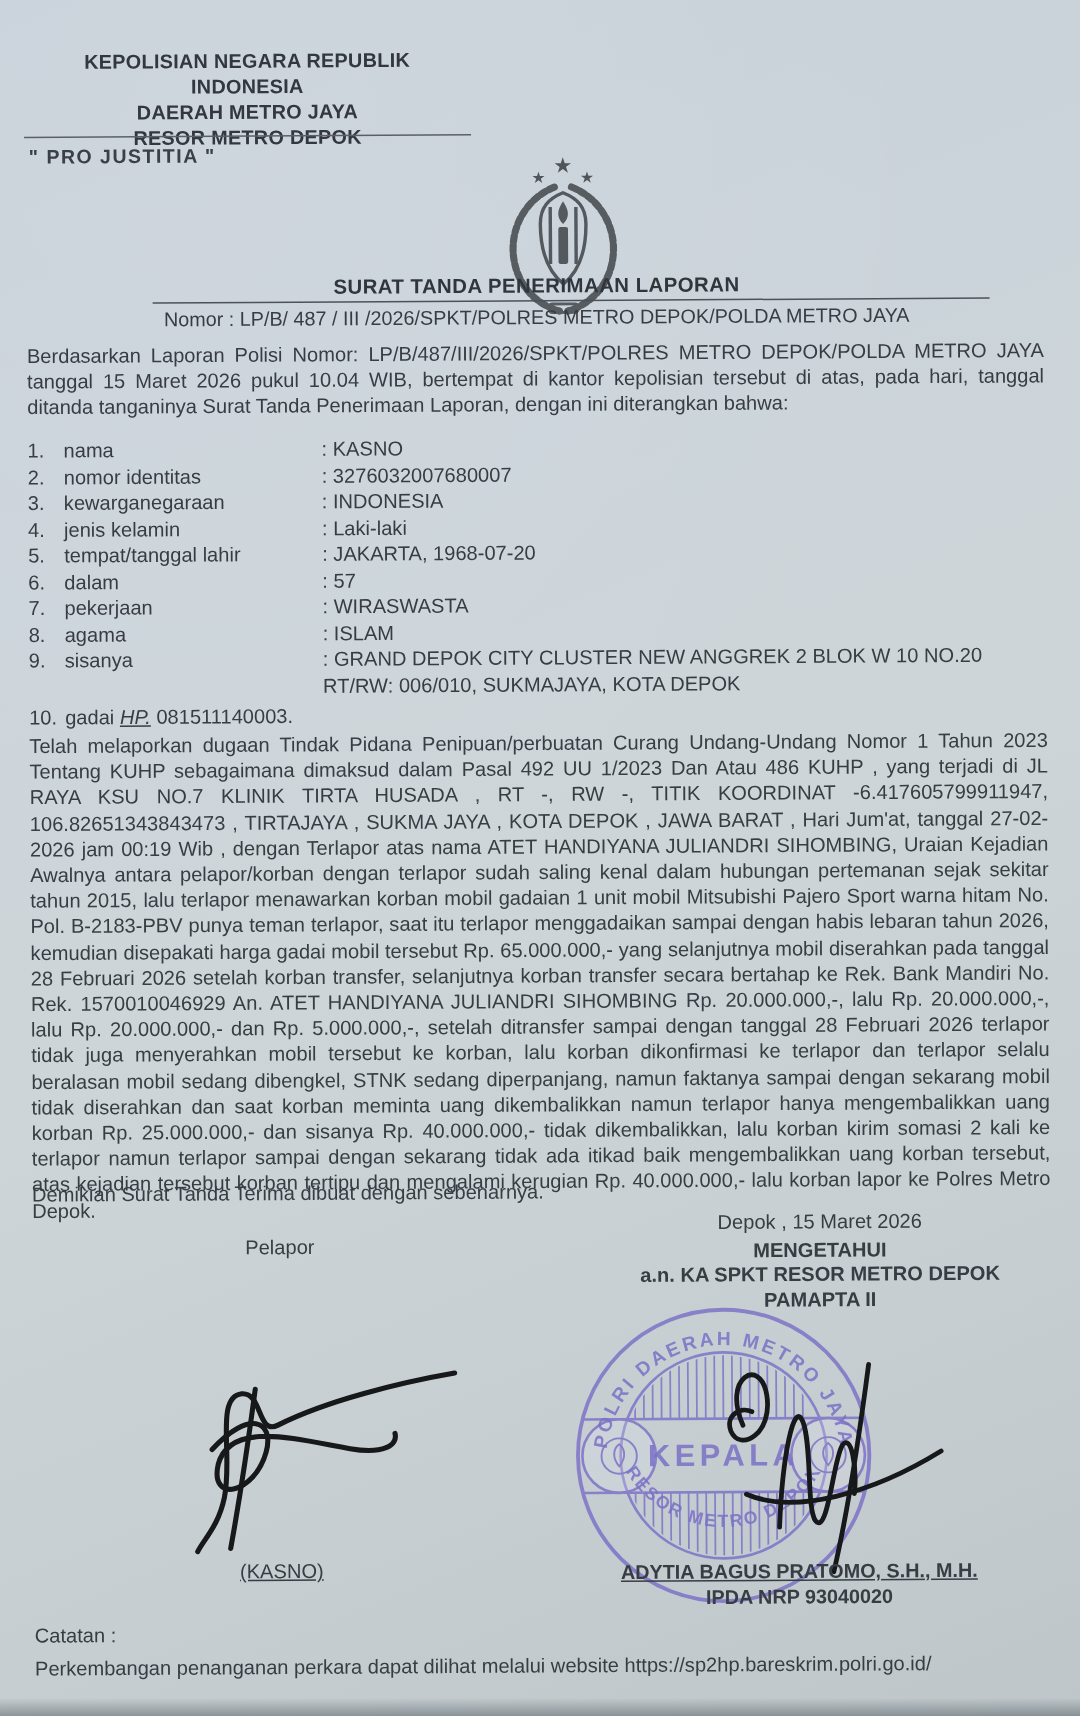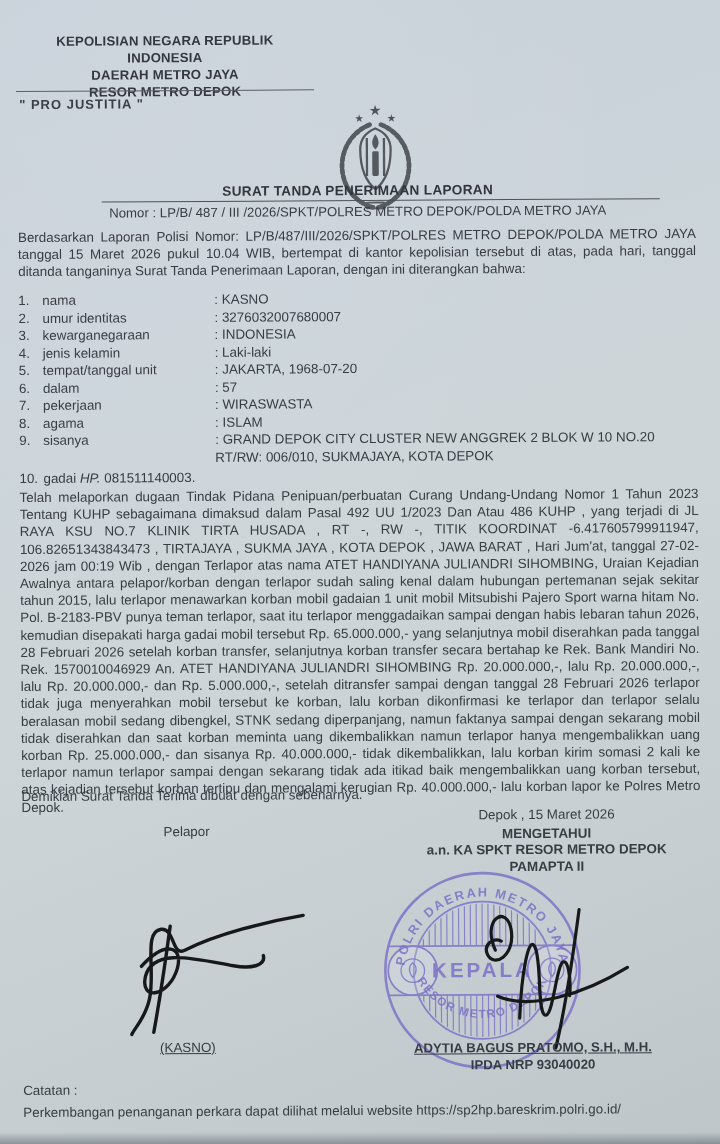--- a/index.html
+++ b/index.html
@@ -28,21 +28,21 @@
   .title-rule{left:104px;top:200px;width:558px;border-top:1.6px solid #4c5258;}
   .nomor{left:0;top:203px;width:720px;text-align:center;font-size:13.2px;color:#383d43;}
   
   .para1{left:20px;top:227px;width:678px;}
   .idlist{left:20px;top:290px;width:682px;}
   .idrow{display:flex;align-items:flex-start;line-height:17.5px;}
   .idnum{width:24px;flex:none;}
   .idlabel{width:172px;flex:none;}
   .idvalue{flex:1;}
   .row10{margin-top:3px;}
-  .ital{font-style:italic;}
+  .ital{font-style:italic;text-decoration:underline;}
   .para2{left:20px;top:487px;width:679px;}
   .closing{left:20px;top:786px;width:600px;}
   
   .pelapor{left:95px;top:822px;width:180px;text-align:center;}
   .date{left:400px;top:807px;width:290px;text-align:center;}
   .mengetahui{left:400px;top:826px;width:290px;text-align:center;font-weight:bold;}
   .anline{left:370px;top:842px;width:350px;text-align:center;font-weight:bold;}
   .pamapta{left:400px;top:859px;width:290px;text-align:center;font-weight:bold;}
   .stamp{left:377px;top:868px;width:206px;height:206px;}
   .sigleft{left:105px;top:903px;width:210px;height:145px;}
@@ -102,36 +102,36 @@
     <div class="abs para1 just">Berdasarkan Laporan Polisi Nomor: LP/B/487/III/2026/SPKT/POLRES METRO DEPOK/POLDA METRO JAYA tanggal 15 Maret 2026 pukul 10.04 WIB, bertempat di kantor kepolisian tersebut di atas, pada hari, tanggal ditanda tanganinya Surat Tanda Penerimaan Laporan, dengan ini diterangkan bahwa:</div>
 
     <div class="abs idlist">
       <div class="idrow">
         <span class="idnum">1.</span>
         <span class="idlabel">nama</span>
         <span class="idvalue">: KASNO</span>
       </div>
       <div class="idrow">
         <span class="idnum">2.</span>
-        <span class="idlabel">umur identitas</span>
+        <span class="idlabel">nomor identitas</span>
         <span class="idvalue">: 3276032007680007</span>
       </div>
       <div class="idrow">
         <span class="idnum">3.</span>
         <span class="idlabel">kewarganegaraan</span>
         <span class="idvalue">: INDONESIA</span>
       </div>
       <div class="idrow">
         <span class="idnum">4.</span>
         <span class="idlabel">jenis kelamin</span>
         <span class="idvalue">: Laki-laki</span>
       </div>
       <div class="idrow">
         <span class="idnum">5.</span>
-        <span class="idlabel">tempat/tanggal unit</span>
+        <span class="idlabel">tempat/tanggal lahir</span>
         <span class="idvalue">: JAKARTA, 1968-07-20</span>
       </div>
       <div class="idrow">
         <span class="idnum">6.</span>
         <span class="idlabel">dalam</span>
         <span class="idvalue">: 57</span>
       </div>
       <div class="idrow">
         <span class="idnum">7.</span>
         <span class="idlabel">pekerjaan</span>

